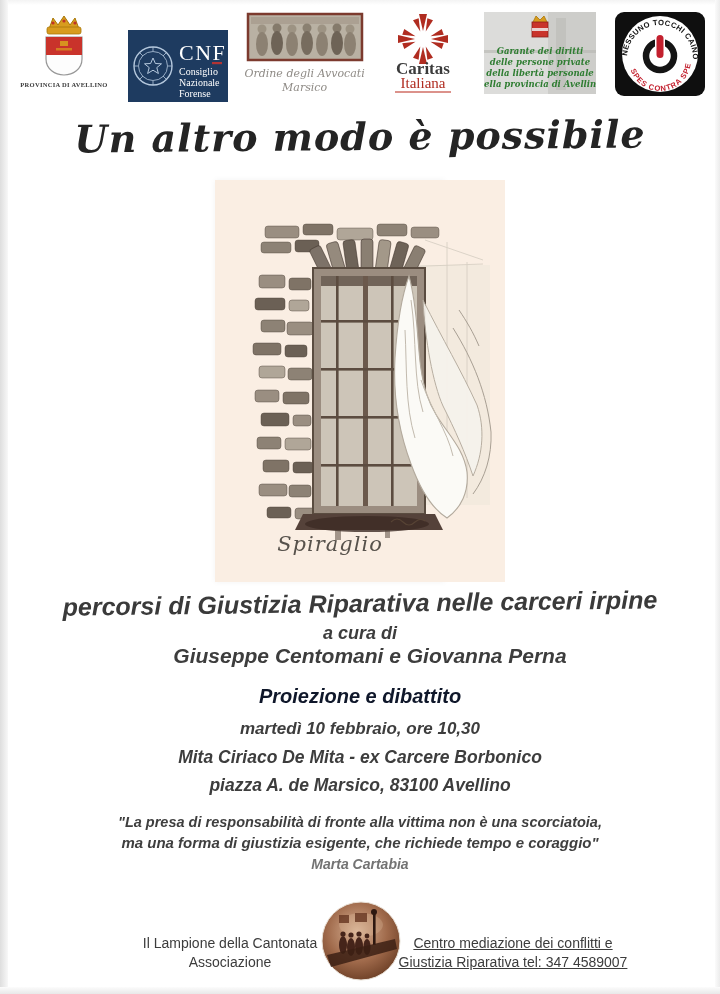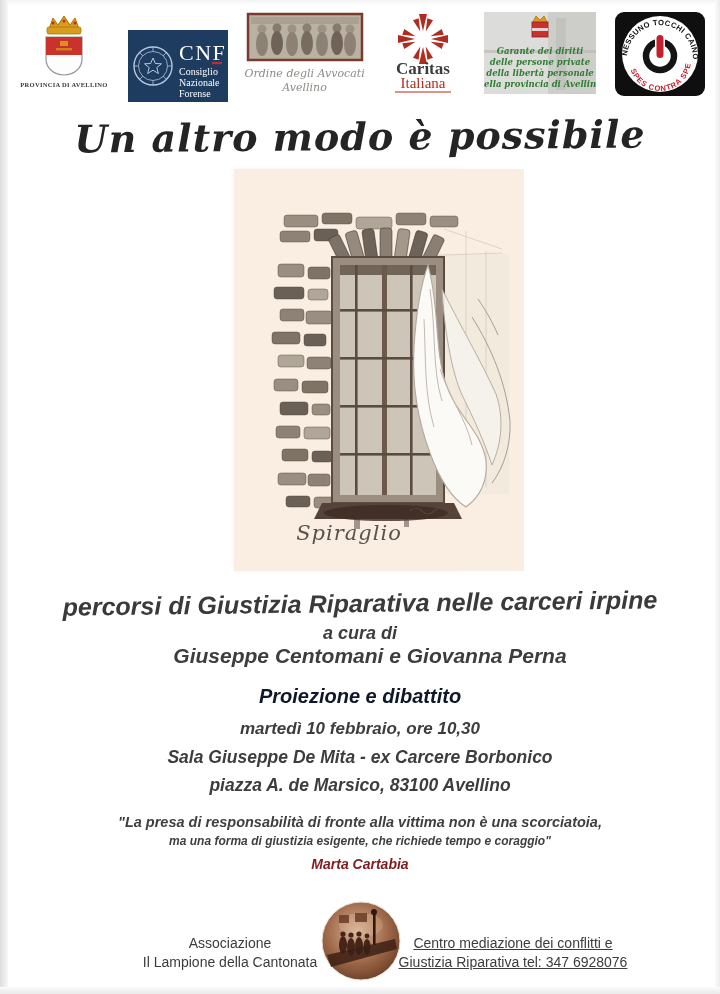--- a/index.html
+++ b/index.html
@@ -30,43 +30,43 @@
 
   
   .main-title{
     position:absolute;top:114px;left:0;right:0;text-align:center;
     font-family:"DejaVu Serif",serif;font-style:italic;font-weight:bold;
     font-size:38px;color:#242424;letter-spacing:1px;transform:rotate(-0.5deg);
   }
 
   
   .artwork-panel{
-    position:absolute;left:215px;top:169px;width:230px;height:402px;
-    background:#faeee3;box-shadow:0 0 6px rgba(0,0,0,0.05);margin-left:19px;
+    position:absolute;left:215px;top:180px;width:230px;height:402px;
+    background:#faeee3;box-shadow:0 0 6px rgba(0,0,0,0.05);
   }
   .artwork-caption{
     position:absolute;left:0;right:0;top:352px;text-align:center;
     font-family:"DejaVu Serif",serif;font-style:italic;font-size:21px;
     color:#57524c;letter-spacing:1px;
   }
 
   
   .txt{position:absolute;left:0;right:0;text-align:center;color:#3d3d3d;
     font-style:italic;font-weight:bold;}
   .subtitle{top:589px;font-size:25px;transform:rotate(-0.7deg);color:#3a3a3a;}
   .curated-by{top:623px;font-size:18px;}
   .curators{top:644px;font-size:21px;padding-left:20px;}
   .event-title{top:685px;font-size:20px;color:#0f172a;}
   .event-datetime{top:719px;font-size:17px;}
   .event-venue{top:747px;font-size:17.5px;}
   .event-address{top:775px;font-size:17.5px;}
 
   .quote-line1{top:814px;font-size:14.5px;color:#3f3f3f;}
-  .quote-line2{top:834px;font-size:12px;color:#3f3f3f;}
-  .quote-author{top:856px;font-size:14px;color:#7f1d1d;}
+  .quote-line2{top:834px;font-size:15px;color:#3f3f3f;}
+  .quote-author{top:856px;font-size:14px;color:#737373;}
 
   
   .footer-left{position:absolute;left:130px;width:200px;top:934px;text-align:center;
     font-size:14px;color:#3c3c3c;line-height:19px;font-style:normal;font-weight:normal;}
   .footer-right{position:absolute;left:398px;width:230px;top:934px;text-align:center;
     font-size:14px;color:#3c3c3c;line-height:19px;text-decoration:underline;}
   .footer-logo{position:absolute;left:321px;top:901px;width:80px;height:80px;}
 
   
   .provincia-label{font-family:"Liberation Serif",serif;font-weight:bold;
@@ -139,21 +139,21 @@
         <circle cx="76" cy="17" r="4.5" fill="#9d9383"></circle>
           <ellipse cx="76" cy="32" rx="6" ry="12" fill="#8c8172"></ellipse>
         <circle cx="91" cy="16" r="4.5" fill="#857a6b"></circle>
           <ellipse cx="91" cy="31" rx="6" ry="12" fill="#6e6356"></ellipse>
         <circle cx="104" cy="17" r="4.5" fill="#9d9383"></circle>
           <ellipse cx="104" cy="32" rx="6" ry="12" fill="#8c8172"></ellipse>
       </g>
     </svg>
     <div class="ordine-script">
       <div>Ordine degli Avvocati</div>
-      <div>Avellino</div>
+      <div>Marsico</div>
     </div>
   </div>
 
   <div class="logo logo-caritas">
     <svg width="84" height="84" viewBox="0 0 84 84">
       <g transform="translate(42,27)" fill="#b02c20">
         <g>
             <polygon points="0,-8 -4,-25 4,-25"></polygon>
             <polygon points="0,-8 -3,-21 3,-21" transform="rotate(-20)"></polygon>
             <polygon points="0,-8 -3,-21 3,-21" transform="rotate(20)"></polygon>
@@ -310,30 +310,30 @@
   </svg>
   <div class="artwork-caption">Spiraglio</div>
 </div>
 
 <div class="txt subtitle">percorsi di Giustizia Riparativa nelle carceri irpine</div>
 <div class="txt curated-by">a cura di</div>
 <div class="txt curators">Giuseppe Centomani e Giovanna Perna</div>
 
 <div class="txt event-title">Proiezione e dibattito</div>
 <div class="txt event-datetime">martedì 10 febbraio, ore 10,30</div>
-<div class="txt event-venue">Sala Giuseppe De Mita - ex Carcere Borbonico</div>
+<div class="txt event-venue">Mita Ciriaco De Mita - ex Carcere Borbonico</div>
 <div class="txt event-address">piazza A. de Marsico, 83100 Avellino</div>
 
 <div class="txt quote-line1">"La presa di responsabilità  di fronte alla vittima non è una scorciatoia,</div>
 <div class="txt quote-line2">ma una forma di giustizia esigente, che richiede tempo e coraggio"</div>
 <div class="txt quote-author">Marta Cartabia</div>
 
 <div class="footer-left">
+  <div>Il Lampione della Cantonata</div>
   <div>Associazione</div>
-  <div>Il Lampione della Cantonata</div>
 </div>
 
 <div class="footer-logo">
   <svg width="80" height="80" viewBox="0 0 80 80">
     <defs>
       <radialGradient id="sepia" cx="45%" cy="38%" r="70%">
         <stop offset="0%" stop-color="#d8b295"></stop>
         <stop offset="55%" stop-color="#a06a4b"></stop>
         <stop offset="100%" stop-color="#63371f"></stop>
       </radialGradient>
@@ -353,14 +353,14 @@
         <ellipse cx="38" cy="45" rx="4" ry="9"></ellipse>
       <circle cx="46" cy="35" r="2.4"></circle>
         <ellipse cx="46" cy="46" rx="3.6" ry="8"></ellipse>
     </g>
     <path d="M6,54 L74,38 L76,48 L10,66 Z" fill="#3c2014" opacity="0.85"></path>
   </svg>
 </div>
 
 <div class="footer-right">
   <div>Centro mediazione dei conflitti e</div>
-  <div>Giustizia Riparativa tel: 347 6928076</div>
+  <div>Giustizia Riparativa tel: 347 4589007</div>
 </div>
 
 </body></html>

